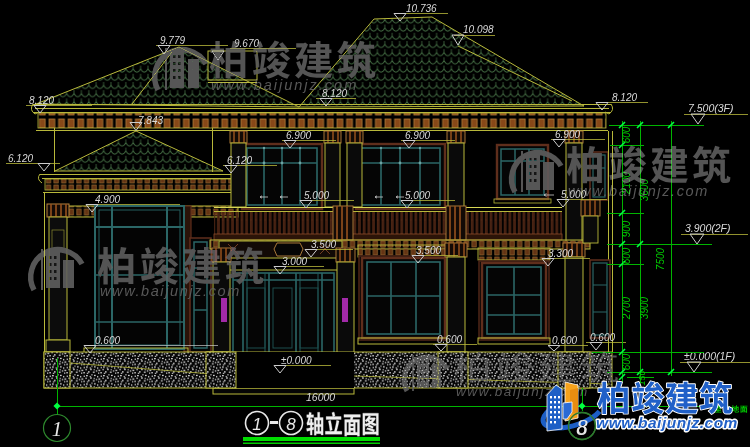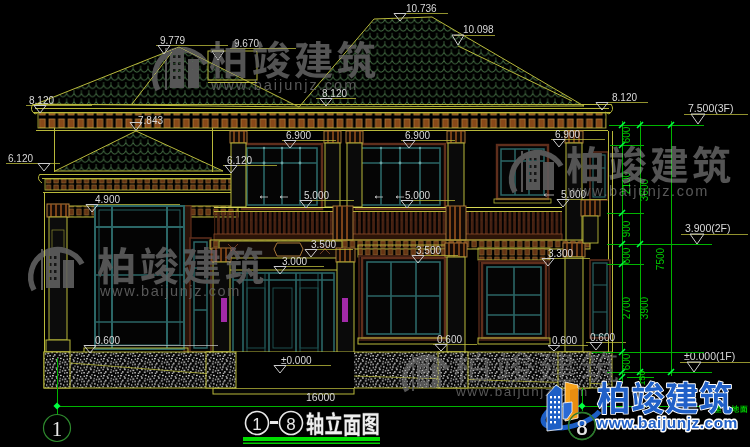--- a/index.html
+++ b/index.html
@@ -1,17 +1,17 @@
 <!DOCTYPE html>
 <html><head>
 <meta charset="utf-8">
 <style>
 html,body{margin:0;padding:0;background:#000;}
 #page{position:relative;width:750px;height:447px;background:#000;overflow:hidden;
-font-family:"Liberation Sans", sans-serif;}
+font-family:"Liberation Sans", sans-serif;font-style:italic;}
 svg{position:absolute;top:0;left:0;}
 </style>
 </head>
 <body>
 <div id="page">
 <svg width="750" height="447" viewBox="0 0 750 447">
 <defs>
 
 <pattern id="tiles" width="7.4" height="8.2" patternUnits="userSpaceOnUse">
   <path d="M0,0 V4 M7.4,0 V4" fill="none" stroke="#395c39" stroke-width="0.9"></path>

